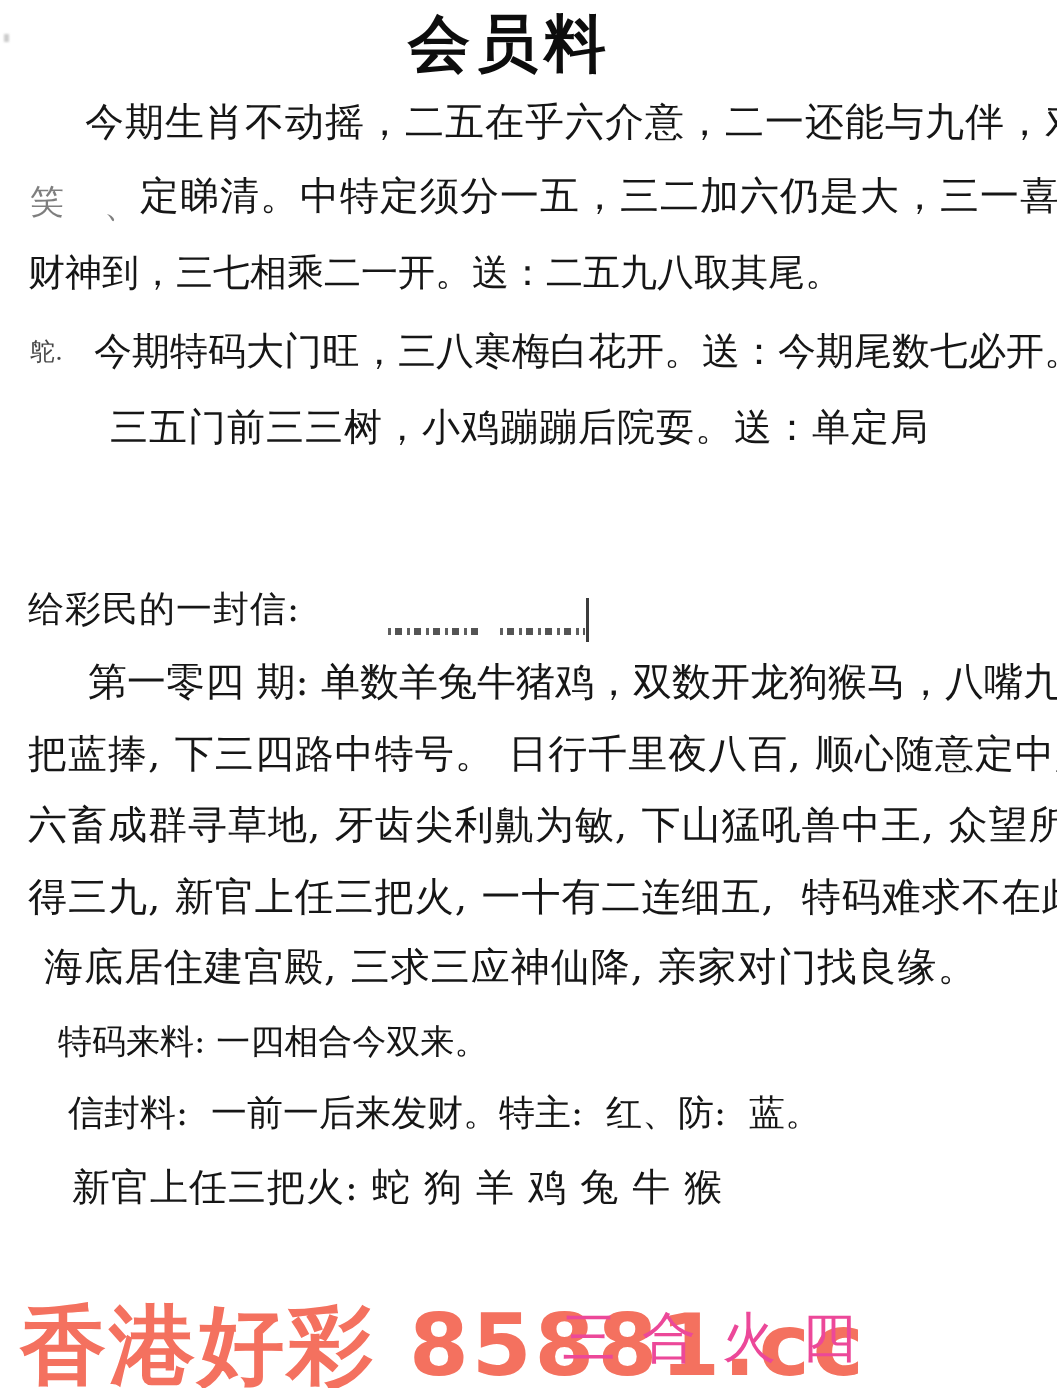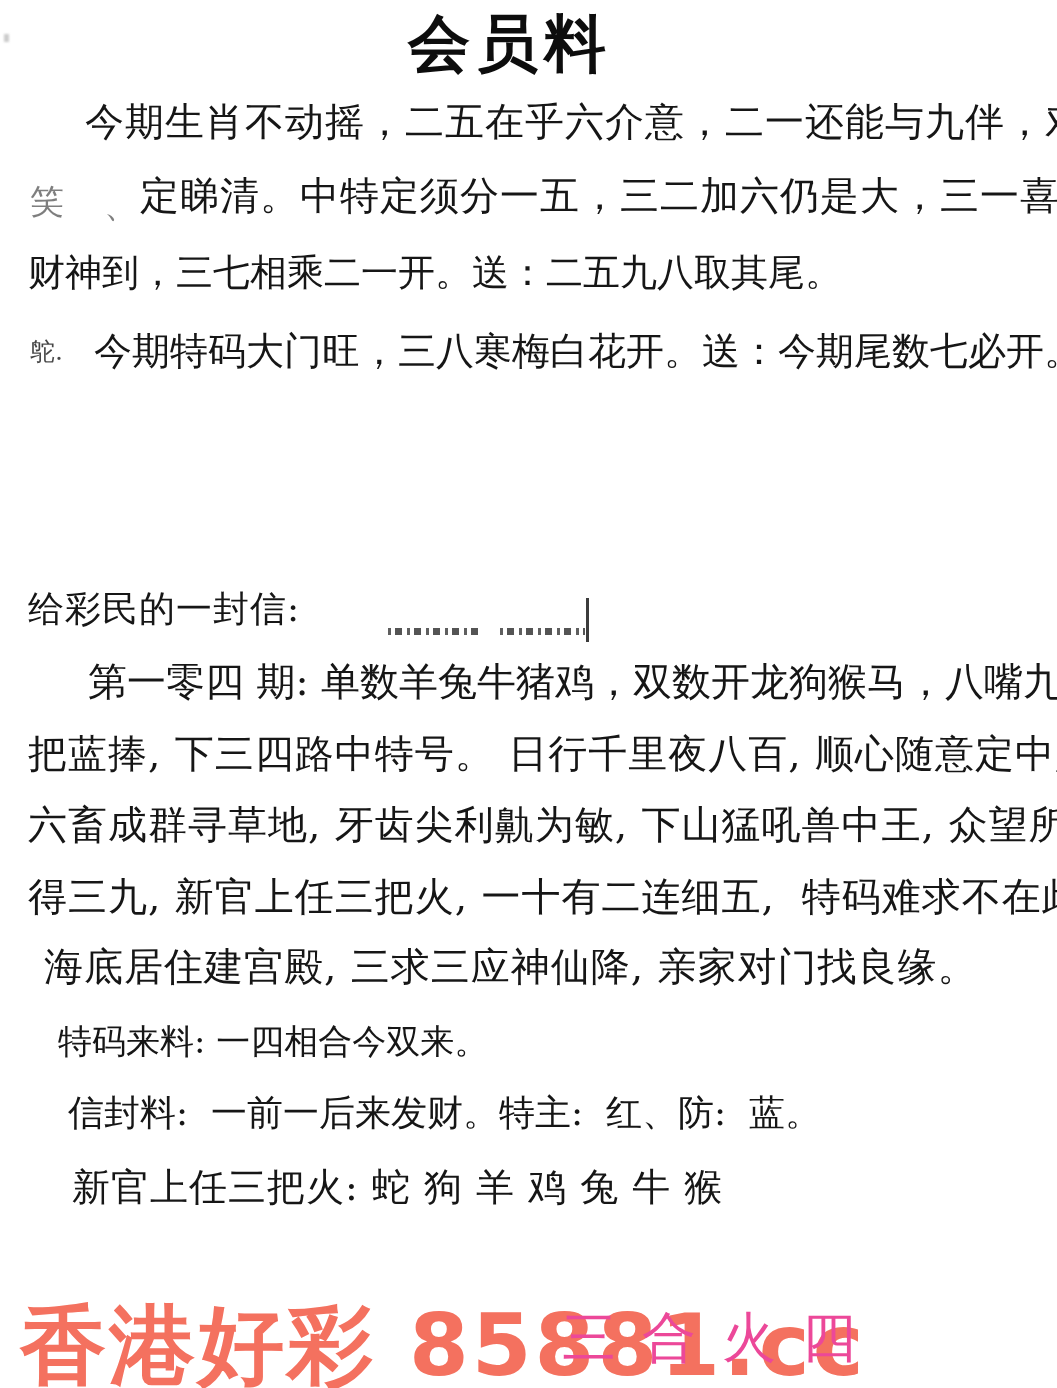--- a/index.html
+++ b/index.html
@@ -89,20 +89,21 @@
 
   <div class="line faded" style="left: 30px; top: 182px; font-size: 34px;">笑</div>
   <div class="line faded" style="left: 104px; top: 186px; font-size: 34px;">、</div>
   <div class="line" style="left: 140px; top: 174px; font-size: 39px; letter-spacing: 1px;">定睇清。中特定须分一五，三二加六仍是大，三一喜逢</div>
 
   <div class="line" style="left: 28px; top: 252px; font-size: 37px; letter-spacing: 0px;">财神到，三七相乘二一开。送：二五九八取其尾。</div>
 
   <div class="line margin-mark" style="left: 30px; top: 338px; font-size: 25px;">鸵.</div>
   <div class="line" style="left: 94px; top: 330px; font-size: 38px; letter-spacing: 0px;">今期特码大门旺，三八寒梅白花开。送：今期尾数七必开。</div>
 
+  <div class="line" style="left: 110px; top: 406px; font-size: 38px; letter-spacing: 1px;">三五门前三三树，小鸡蹦蹦后院耍。送：单定局</div>
 
 
   <div class="title-tail" style="left: 586px; top: 598px; height: 44px;"></div>
 
   <div class="line" style="left: 28px; top: 588px; font-size: 36px; letter-spacing: 1px;">给彩民的一封信:</div>
 
   <div class="smudge-bar" style="left: 388px; top: 628px; width: 90px;"></div>
   <div class="smudge-bar" style="left: 500px; top: 628px; width: 85px;"></div>
 
   <div class="line" style="left: 88px; top: 660px; font-size: 39px; letter-spacing: 0px;">第一零四 期: 单数羊兔牛猪鸡，双数开龙狗猴马，八嘴九舌</div>

